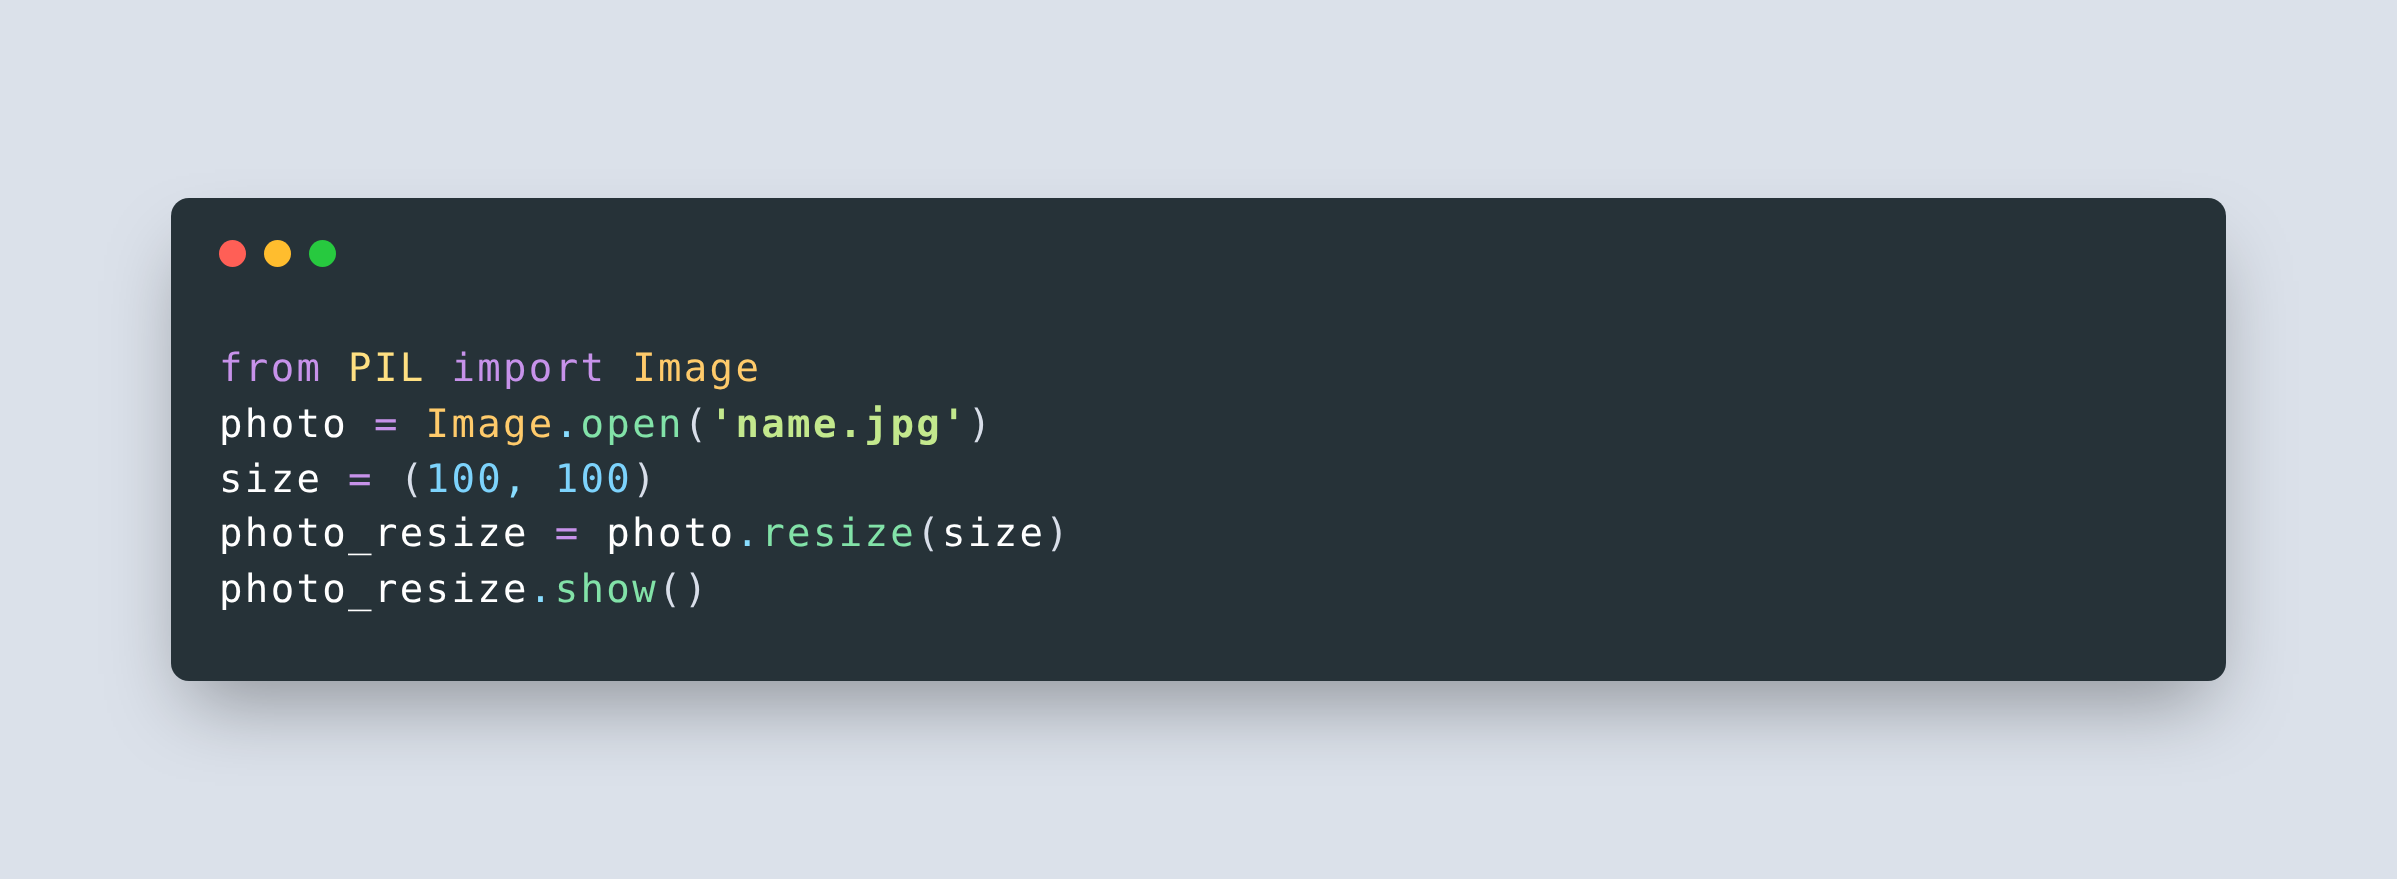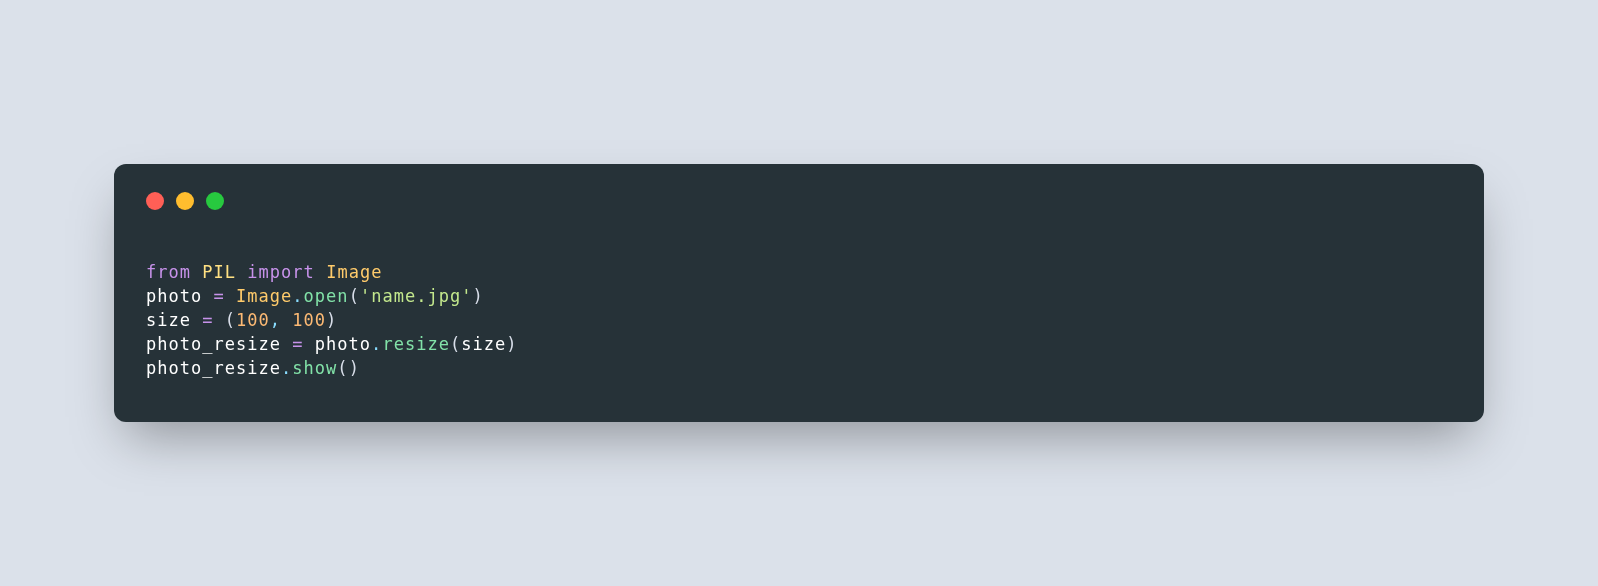--- a/index.html
+++ b/index.html
@@ -36,42 +36,42 @@
       width: 18px;
       height: 18px;
       border-radius: 50%;
     }
     
     .dot-red { background: #ff5f56; }
     .dot-yellow { background: #ffbd2e; }
     .dot-green { background: #27c93f; }
     
     .code-content {
-      font-size: 17px;
+      font-size: 26px;
       line-height: 1.42;
       letter-spacing: 0.06em;
       white-space: pre;
       color: #d8dee9;
     }
     
     .code-line {
       display: block;
     }
     
     .blank-line {
       height: 1.42em;
     }
     
     .kw { color: #c792ea; }
     .mod { color: #ffe082; }
     .cls { color: #ffcb6b; }
     .var { color: #ffffff; }
     .method { color: #82e2a8; }
-    .str { color: #c3e88d; }
-    .num { color: #fdba74; }
+    .str { color: #c3e88d; font-weight: bold; }
+    .num { color: #7dd3fc; }
     .punct { color: #89ddff; }
     .eq { color: #c792ea; }
     .paren { color: #d8dee9; }
   </style>
 </head>
 <body>
 
 <div class="code-window">
   <div class="window-controls">
     <div class="window-dot dot-red"></div>

